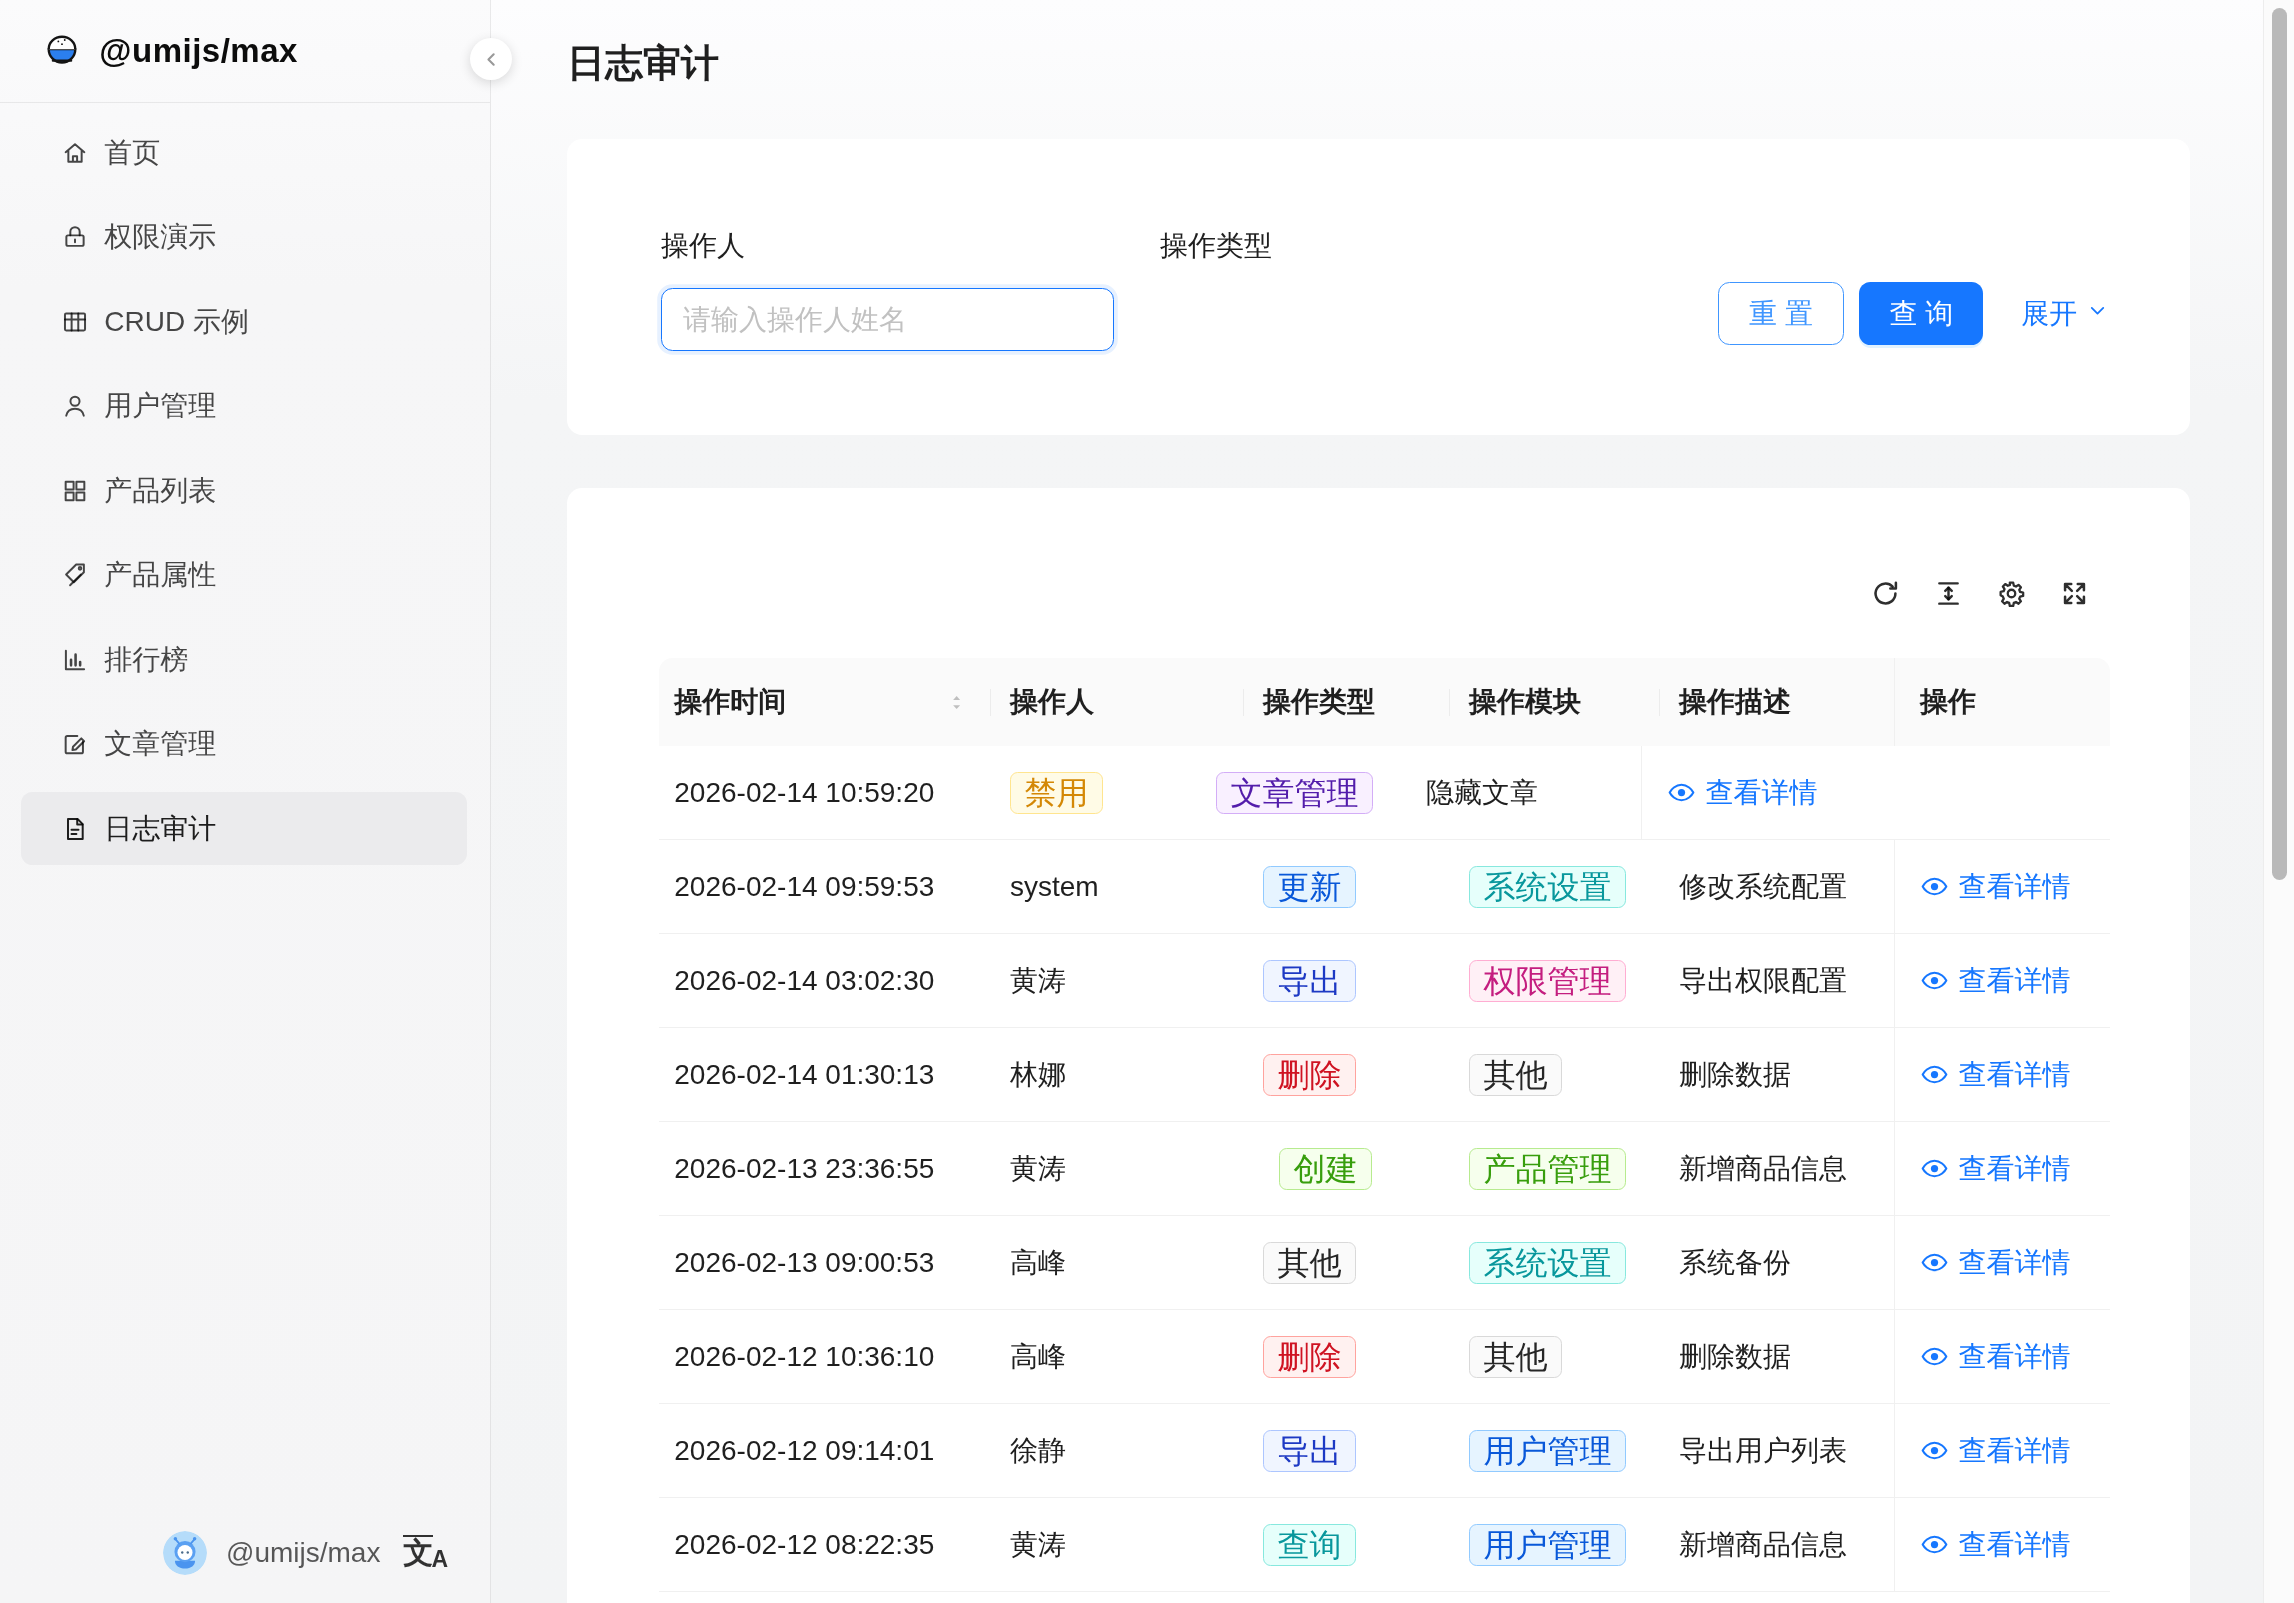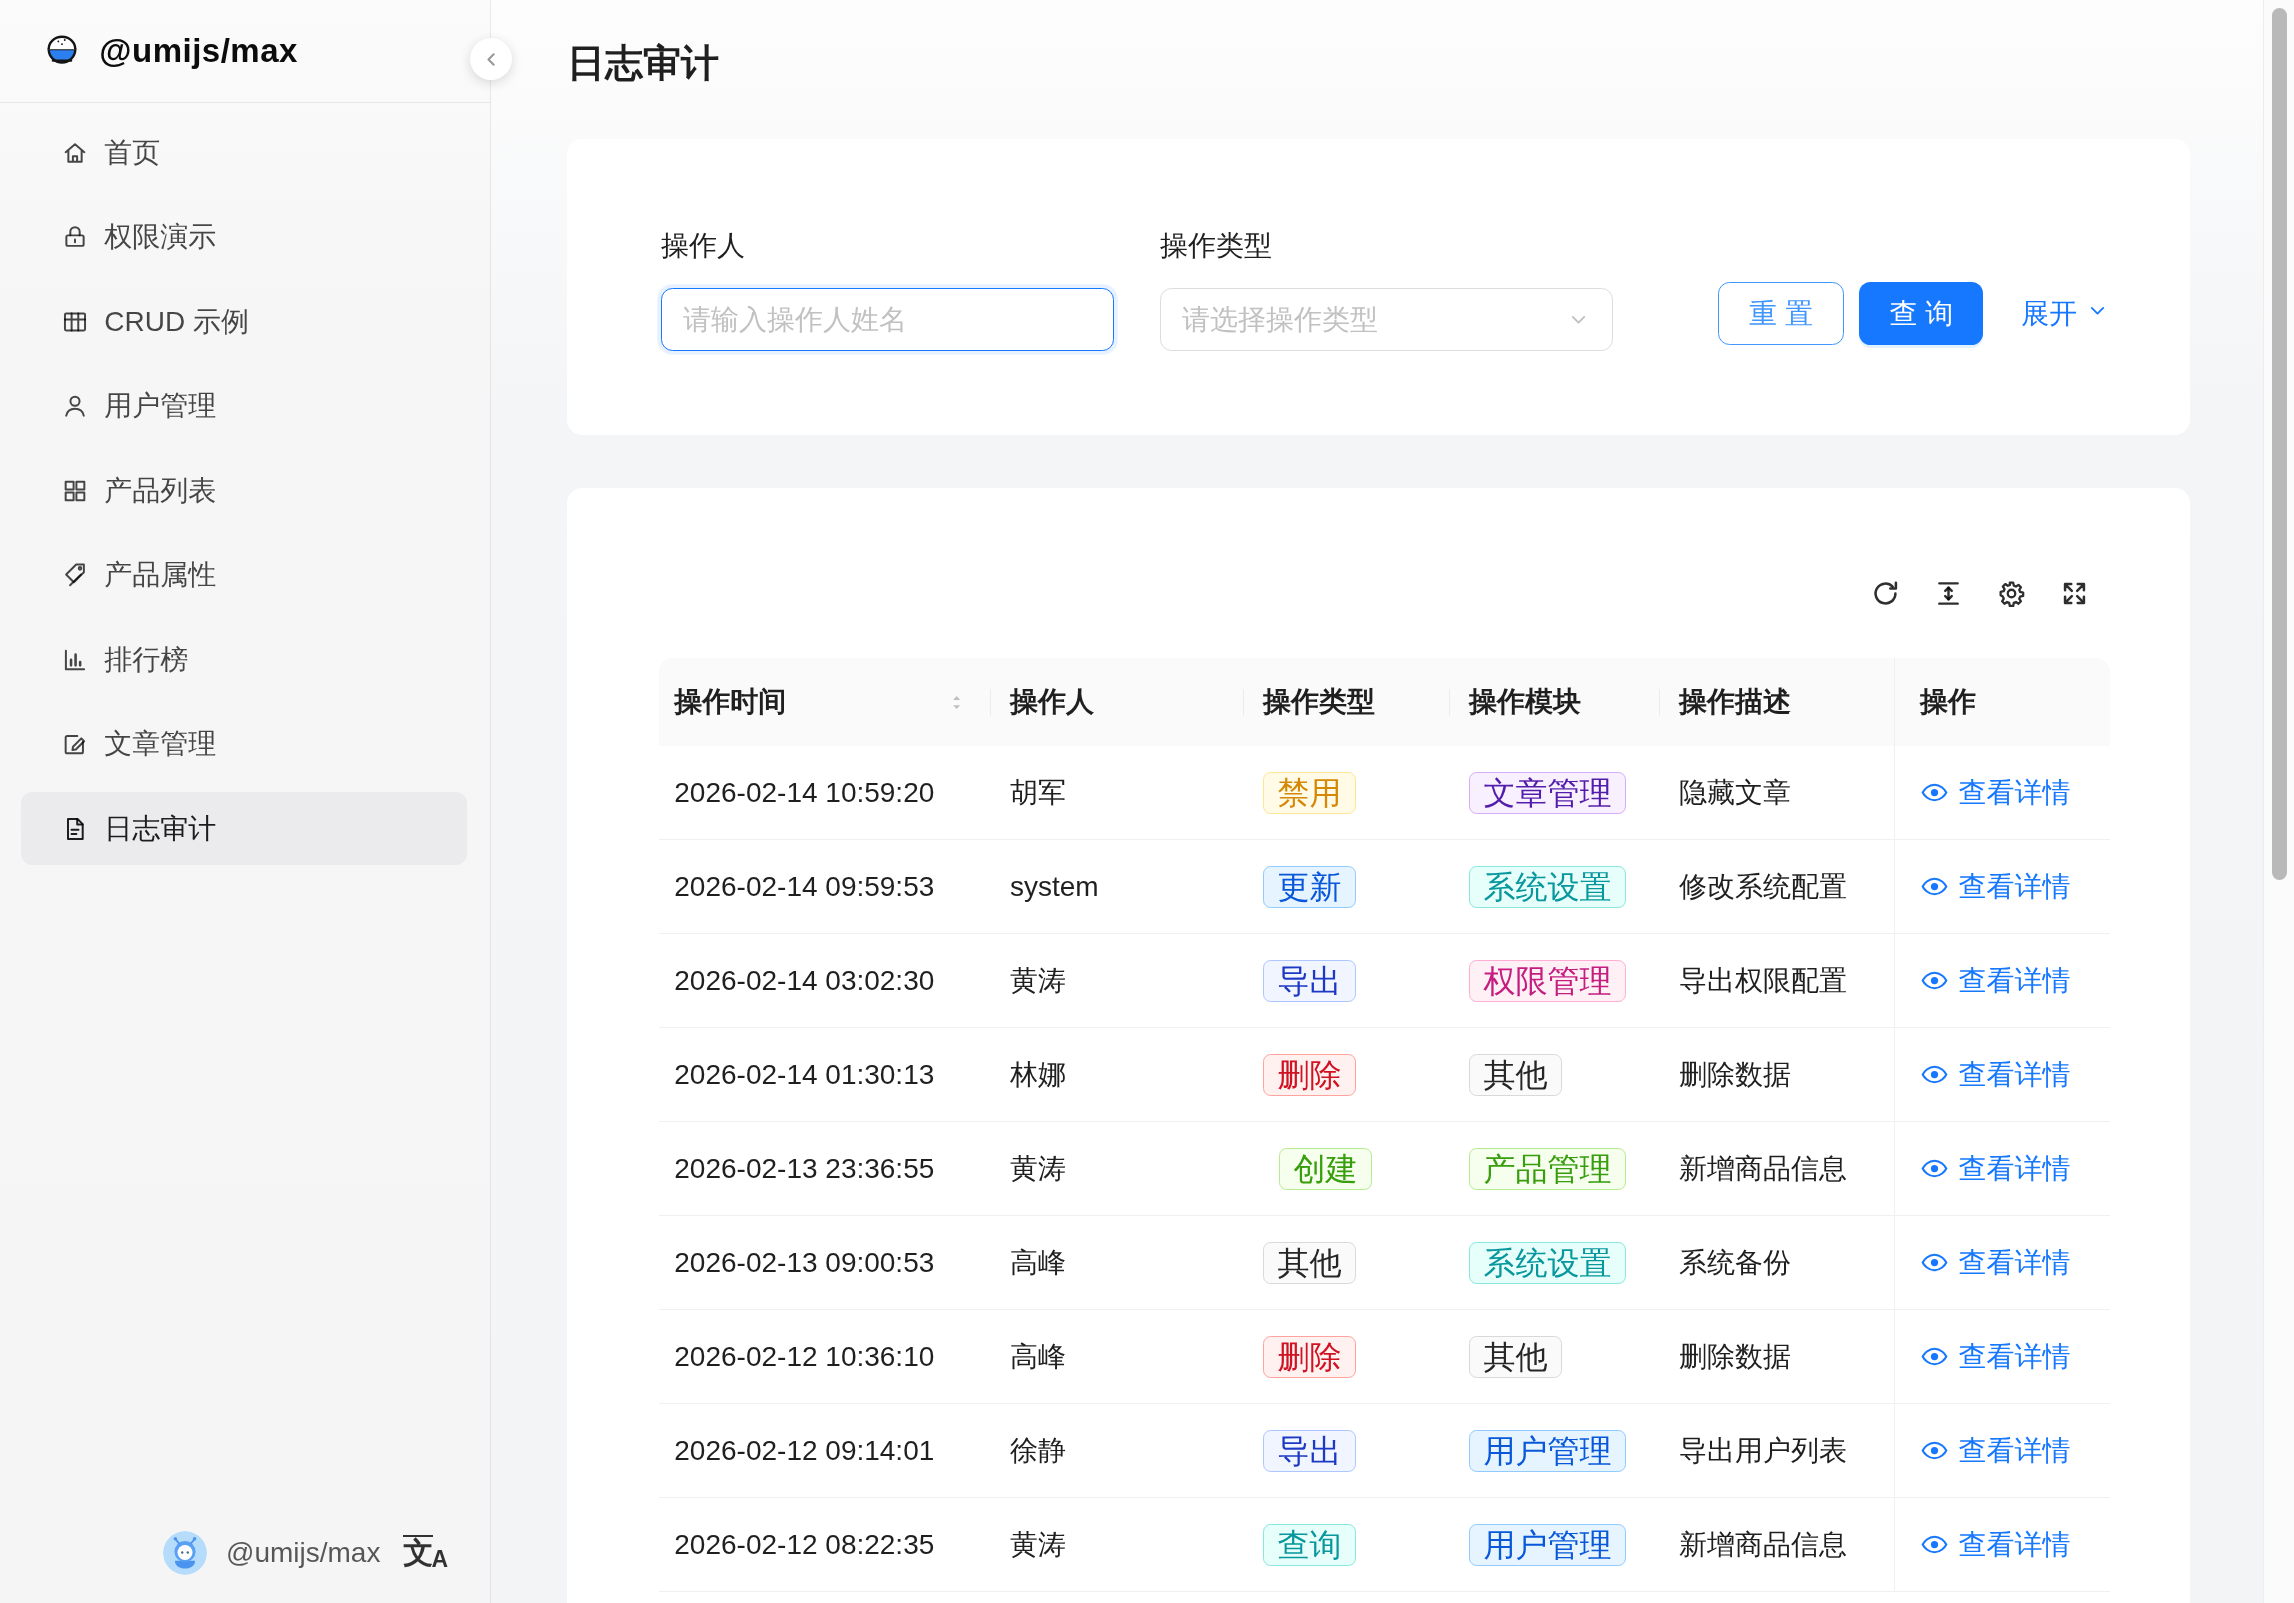--- a/index.html
+++ b/index.html
@@ -246,28 +246,20 @@
 
     <section class="card filter-card">
       <div class="field field-operator">
         <label class="field-label">操作人</label>
         <div class="control input-focused">
           <span class="placeholder">请输入操作人姓名</span>
         </div>
       </div>
       <div class="field field-type">
         <label class="field-label">操作类型</label>
-        <div class="control select-control">
-          <span class="placeholder">请选择操作类型</span>
-          <span class="select-arrow">
-              <svg viewBox="0 0 24 24" fill="none" stroke="currentColor" stroke-width="1.7" stroke-linecap="round" stroke-linejoin="round">
-                <polyline points="6.5 9.5 12 15 17.5 9.5"></polyline>
-              </svg>
-            </span>
-        </div>
       </div>
       <div class="filter-actions">
         <button class="btn btn-reset">重 置</button>
         <button class="btn btn-query">查 询</button>
         <button class="expand-link">
           <span>展开</span>
           <span><svg viewBox="0 0 24 24" fill="none" stroke="currentColor" stroke-width="1.7" stroke-linecap="round" stroke-linejoin="round">
                 <polyline points="6.5 9.5 12 15 17.5 9.5"></polyline>
               </svg></span>
         </button>
@@ -316,23 +308,20 @@
           <div class="th c3 sep">操作类型</div>
           <div class="th c4 sep">操作模块</div>
           <div class="th c5">操作描述</div>
           <div class="th c6">操作</div>
         </div>
         <div class="tbody">
   <div class="tr">
     <div class="td c1">
                 <span class="v-time">2026-02-14 10:59:20</span>
               </div>
-    <div class="td c2">
-                <span class="v-op">胡军</span>
-              </div>
     <div class="td c3">
                 <span class="tag v-type" style="background: rgb(255, 251, 230); border-color: rgb(255, 229, 143); color: rgb(212, 136, 6);">禁用</span>
               </div>
     <div class="td c4">
                 <span class="tag v-mod" style="background: rgb(249, 240, 255); border-color: rgb(211, 173, 247); color: rgb(83, 29, 171);">文章管理</span>
               </div>
     <div class="td c5">
                 <span class="v-desc">隐藏文章</span>
               </div>
     <div class="td c6">

